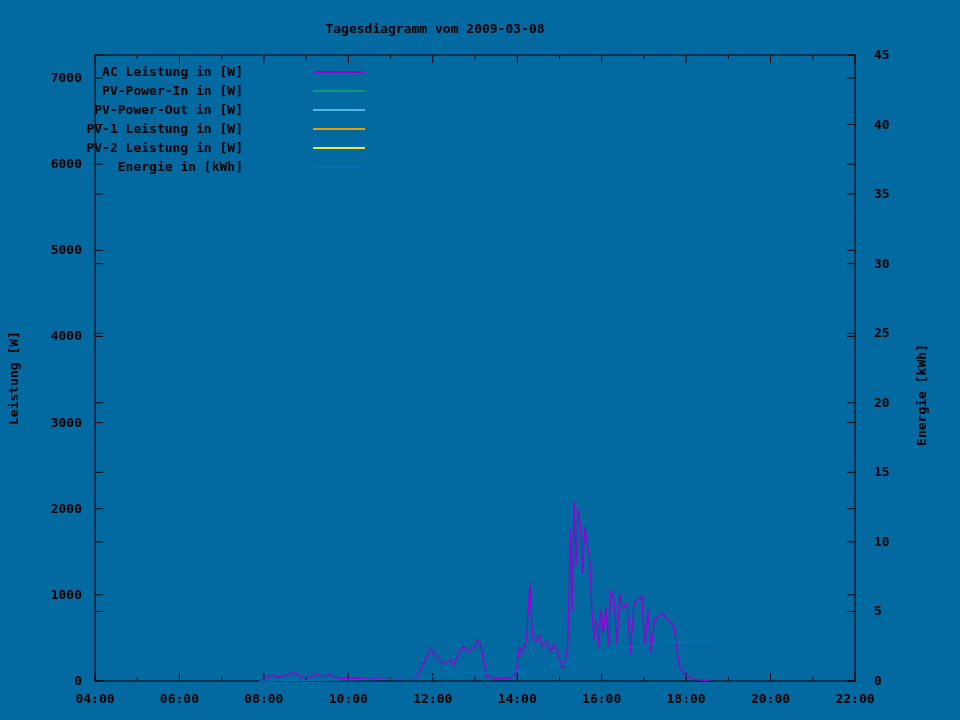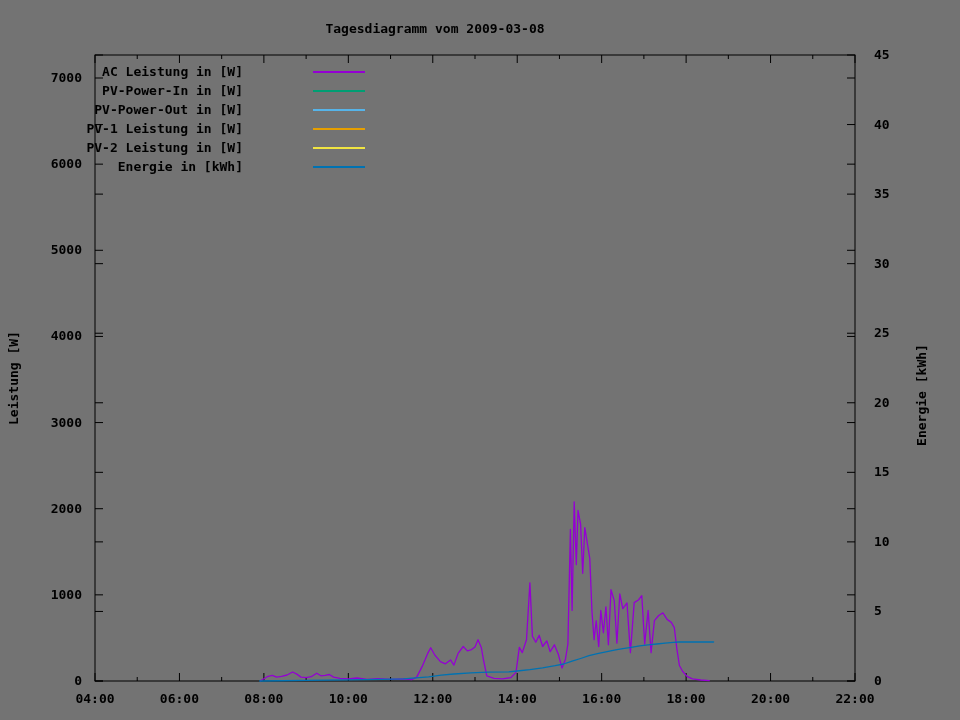--- a/index.html
+++ b/index.html
@@ -1,16 +1,16 @@
 <!DOCTYPE html>
 <html><head>
 <meta charset="utf-8">
 <style>
   html,body{margin:0;padding:0;background:#ffffff;}
-  #stage{position:relative;width:960px;height:720px;background:#737373;overflow:hidden;
+  #stage{position:relative;width:960px;height:720px;background:#0369a1;overflow:hidden;
          font-family:"DejaVu Sans Mono","Liberation Mono",monospace;color:#000;}
   .t{position:absolute;font-weight:bold;font-size:13px;white-space:nowrap;}
   #chart-title{top:21px;left:435px;transform:translateX(-50%);}
   #ylabel{left:-46px;top:370px;width:120px;height:16px;text-align:center;transform:rotate(-90deg);}
   #y2label{left:862px;top:387px;width:120px;height:16px;text-align:center;transform:rotate(-90deg);}
   svg{position:absolute;left:0;top:0;}
   svg text{font-family:"DejaVu Sans Mono","Liberation Mono",monospace;font-weight:bold;font-size:13px;fill:#000;}
 </style>
 </head>
 <body>

